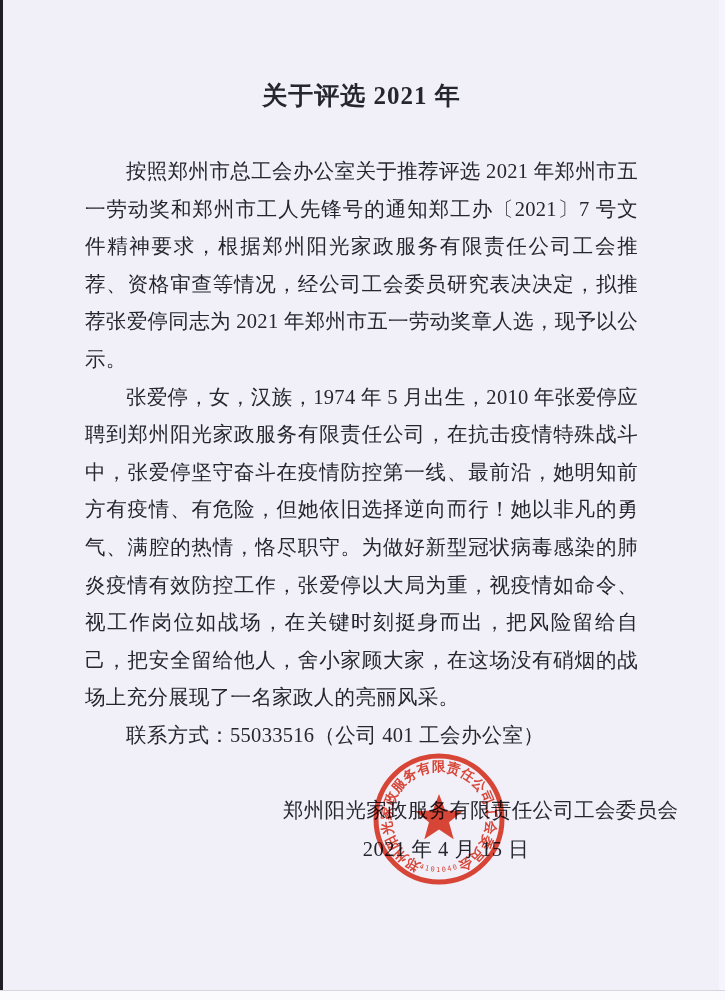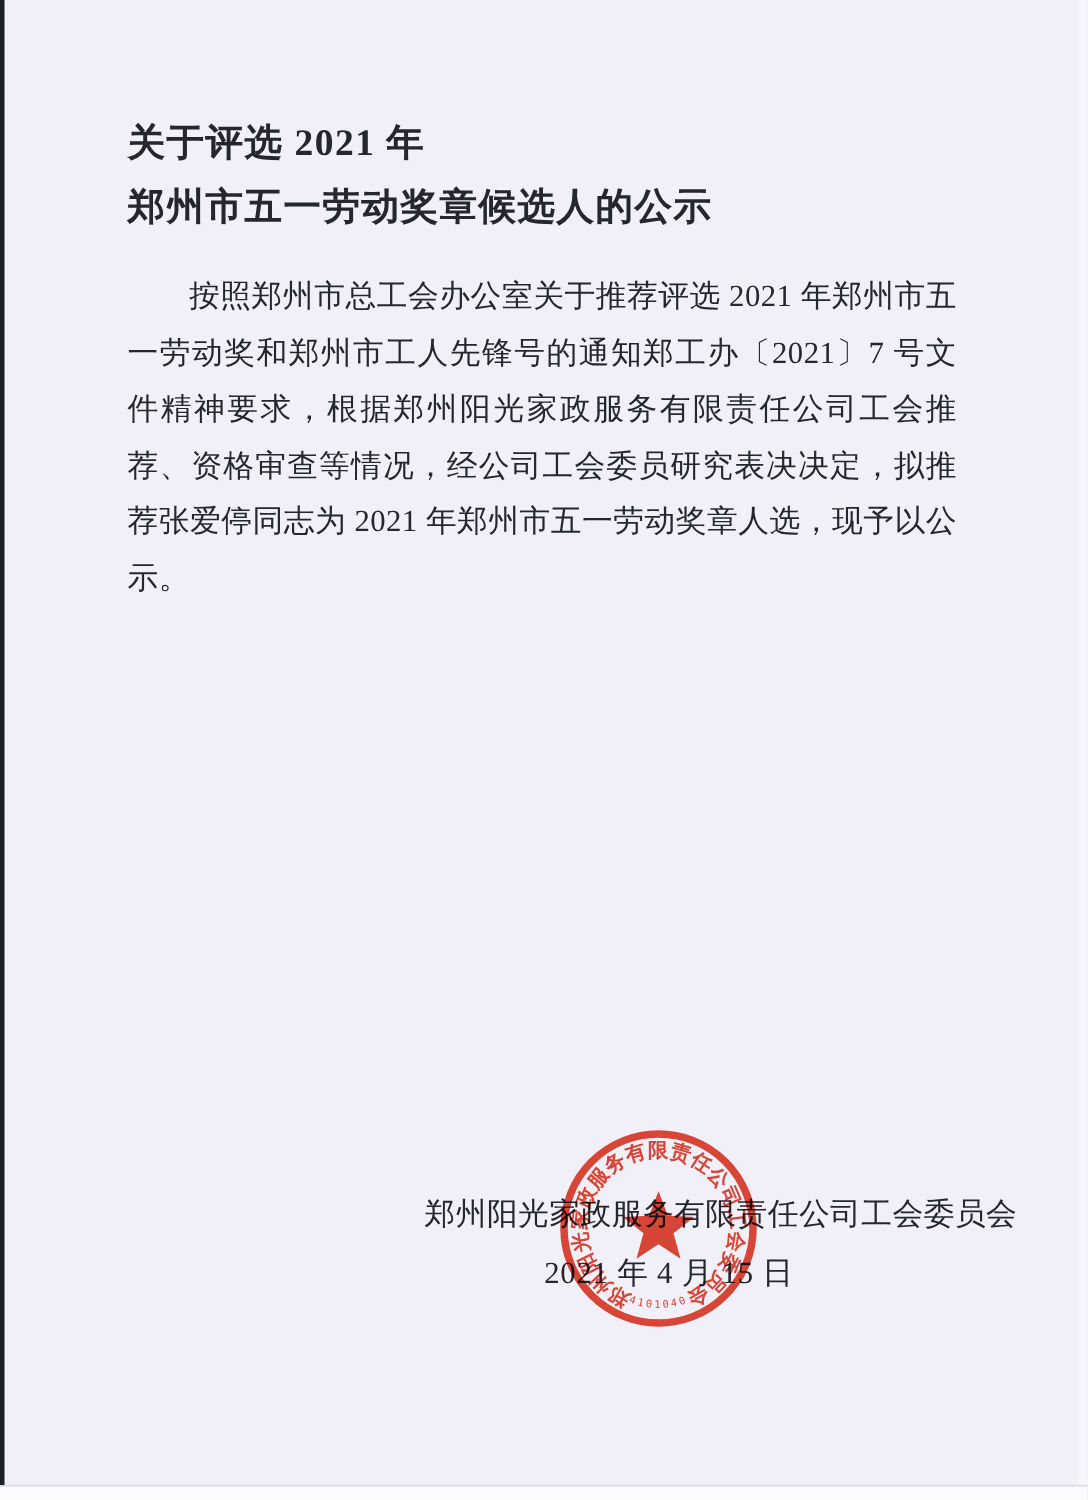--- a/index.html
+++ b/index.html
@@ -25,26 +25,26 @@
     border-top:1px solid #d6d5e0;
   }
   .scan-edge-right{
     position:absolute;right:0;top:0;width:6px;height:100%;
     background:#f6f5fc;
   }
   .content{
     position:absolute;left:85px;top:80px;width:553px;
   }
   .doc-title{
-    margin:0;text-align:left;
+    margin:0;text-align:center;
     font-size:25px;line-height:32px;font-weight:700;
     letter-spacing:1px;
   }
   .doc-title.second{margin-top:11px;}
-  .body-text{margin-top:25px;}
+  .body-text{margin-top:41px;}
   .body-text p{
     margin:0;
     font-size:20.5px;line-height:37.6px;
     letter-spacing:0.3px;
     text-align:justify;
     text-indent:2em;
   }
   .signature-block{
     position:absolute;left:283px;top:796px;width:326px;
     text-align:center;
@@ -84,24 +84,25 @@
 <body>
 
 <div class="page">
 
   <div class="scan-edge-left"></div>
   <div class="scan-edge-right"></div>
   <div class="scan-edge-bottom"></div>
 
   <div class="content">
     <h1 class="doc-title">关于评选 2021 年</h1>
-    <h1 class="doc-title second">郑州市五一劳动奖章候选人的公示</h1>
 
     <div class="body-text">
       <p>按照郑州市总工会办公室关于推荐评选 2021 年郑州市五一劳动奖和郑州市工人先锋号的通知郑工办〔2021〕7 号文件精神要求，根据郑州阳光家政服务有限责任公司工会推荐、资格审查等情况，经公司工会委员研究表决决定，拟推荐张爱停同志为 2021 年郑州市五一劳动奖章人选，现予以公示。</p>
+      <p>张爱停，女，汉族，1974 年 5 月出生，2010 年张爱停应聘到郑州阳光家政服务有限责任公司，在抗击疫情特殊战斗中，张爱停坚守奋斗在疫情防控第一线、最前沿，她明知前方有疫情、有危险，但她依旧选择逆向而行！她以非凡的勇气、满腔的热情，恪尽职守。为做好新型冠状病毒感染的肺炎疫情有效防控工作，张爱停以大局为重，视疫情如命令、视工作岗位如战场，在关键时刻挺身而出，把风险留给自己，把安全留给他人，舍小家顾大家，在这场没有硝烟的战场上充分展现了一名家政人的亮丽风采。</p>
+      <p>联系方式：55033516（公司 401 工会办公室）</p>
     </div>
   </div>
 
   <div class="signature-block">
     <div class="signature-org">郑州阳光家政服务有限责任公司工会委员会</div>
     <div class="signature-date">2021 年 4 月 15 日</div>
   </div>
 
   <svg class="seal" viewBox="0 0 168 168" aria-hidden="true">
     <circle class="seal-ring" cx="84" cy="84" r="63"></circle>

